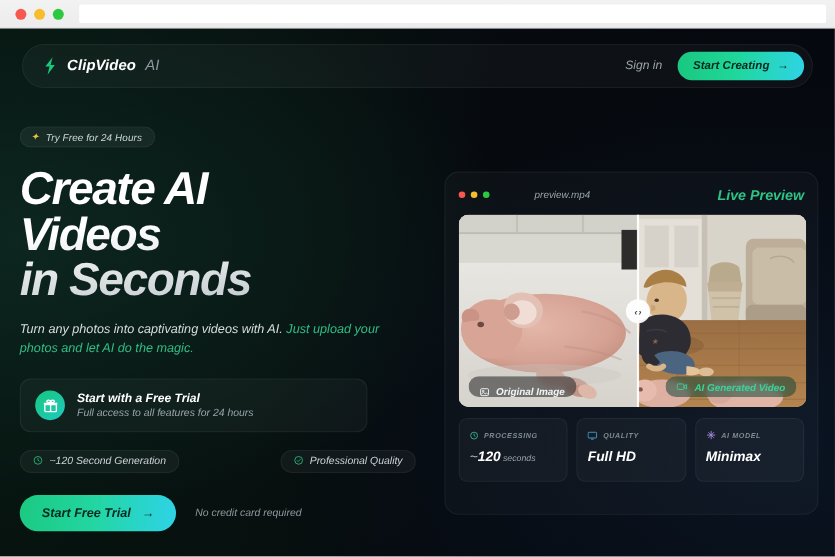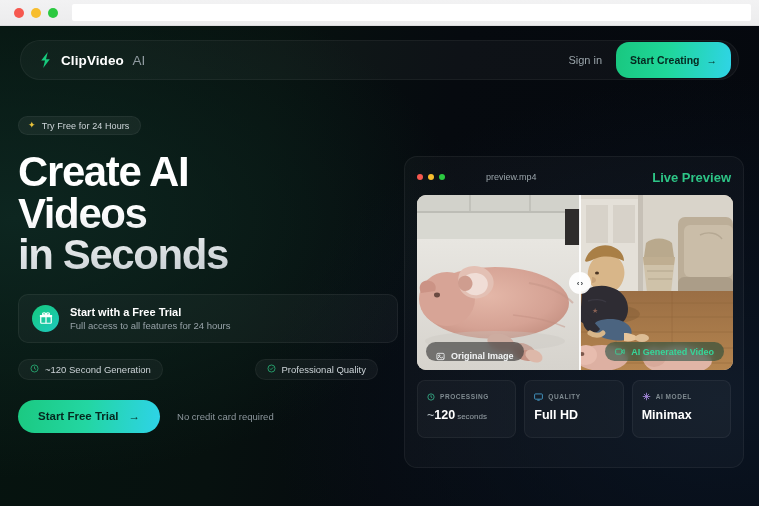--- a/index.html
+++ b/index.html
@@ -2,21 +2,21 @@
 <html><head>
 <meta charset="utf-8">
 <style>
   * { box-sizing: border-box; margin: 0; padding: 0; }
   html, body {
     width: 759px; height: 506px;
     overflow: hidden;
     font-family: "Liberation Sans", sans-serif;
     background: #e9eaec;
   }
-  #app { position: relative; width: 759px; height: 506px; overflow: hidden; }
+  #app { position: relative; width: 759px; height: 506px; overflow: hidden; font-style: italic; }
 
   
   .chrome {
     position: absolute; top: 0; left: 0;
     width: 759px; height: 26px;
     background: linear-gradient(#f2f2f3, #ececed);
     border-bottom: 1px solid #dcdcde;
     display: flex; align-items: center;
   }
   .lights { display: flex; gap: 7px; padding-left: 14px; }
@@ -51,21 +51,21 @@
     padding: 0 7px 0 18px;
   }
   .brand { display: flex; align-items: center; gap: 9px; }
   .bolt { width: 13px; height: 16px; display: block; }
   .brand-name { font-size: 13.5px; font-weight: 700; color: #ffffff; letter-spacing: .1px; }
   .brand-ai { font-size: 13.5px; font-weight: 400; color: #8f9aa0; margin-left: 4px; }
   .nav-right { margin-left: auto; display: flex; align-items: center; gap: 14px; }
   .signin { font-size: 11px; color: #9aa4aa; }
   .cta-top {
     display: flex; align-items: center; gap: 7px;
-    height: 36px; padding: 0 14px; border-radius: 13px;
+    height: 26px; padding: 0 14px; border-radius: 13px;
     background: linear-gradient(96deg, #19c77f 0%, #1fd79a 45%, #2fd4e6 100%);
     color: #05281f; font-size: 10.5px; font-weight: 700;
   }
 
   
   .left { position: absolute; left: 18px; top: 88px; width: 360px; }
   .badge {
     display: inline-flex; align-items: center; gap: 6px;
     height: 19px; padding: 0 11px 0 9px; border-radius: 10px;
     background: rgba(255,255,255,0.055);
@@ -81,21 +81,21 @@
     background: linear-gradient(175deg, #ffffff 40%, #b9c2c7 100%);
     -webkit-background-clip: text; background-clip: text;
     color: transparent; -webkit-text-fill-color: transparent;
   }
   .headline span { display: block; }
 
   .sub { margin-top: 17px; width: 330px; font-size: 11.5px; line-height: 1.5; color: #d6dcdf; }
   .sub .hl { color: #2fbd85; }
 
   .trialcard {
-    margin-top: 18px; width: 380px; height: 49px;
+    margin-top: 18px; width: 316px; height: 49px;
     background: rgba(255,255,255,0.035);
     border: 1px solid rgba(255,255,255,0.06);
     border-radius: 10px;
     display: flex; align-items: center; gap: 11px; padding: 0 13px;
   }
   .gift {
     width: 27px; height: 27px; border-radius: 50%; flex: 0 0 27px;
     background: linear-gradient(140deg, #14c97c, #1fc9c0);
     display: flex; align-items: center; justify-content: center;
   }
@@ -221,20 +221,23 @@
         <span class="spark">✦</span>
         <span>Try Free for 24 Hours</span>
       </div>
 
       <div class="headline">
         <span>Create AI</span>
         <span>Videos</span>
         <span>in Seconds</span>
       </div>
 
+      <div class="sub">
+        <span>Turn any photos into captivating videos with AI. </span><span class="hl">Just upload your photos and let AI do the magic.</span>
+      </div>
 
       <div class="trialcard">
         <div class="gift">
           <svg width="14" height="14" viewBox="0 0 16 16" fill="none" stroke="#ffffff" stroke-width="1.4">
             <rect x="2" y="6.5" width="12" height="7.5" rx="1"></rect>
             <path d="M1 4.6h14v2.2H1z" fill="#ffffff" stroke="none"></path>
             <path d="M8 4.6v9.4"></path>
             <path d="M8 4.6C8 3 6.8 2 5.8 2S4 2.6 4 3.4 5 4.6 8 4.6zM8 4.6C8 3 9.2 2 10.2 2S12 2.6 12 3.4 11 4.6 8 4.6z"></path>
           </svg>
         </div>

